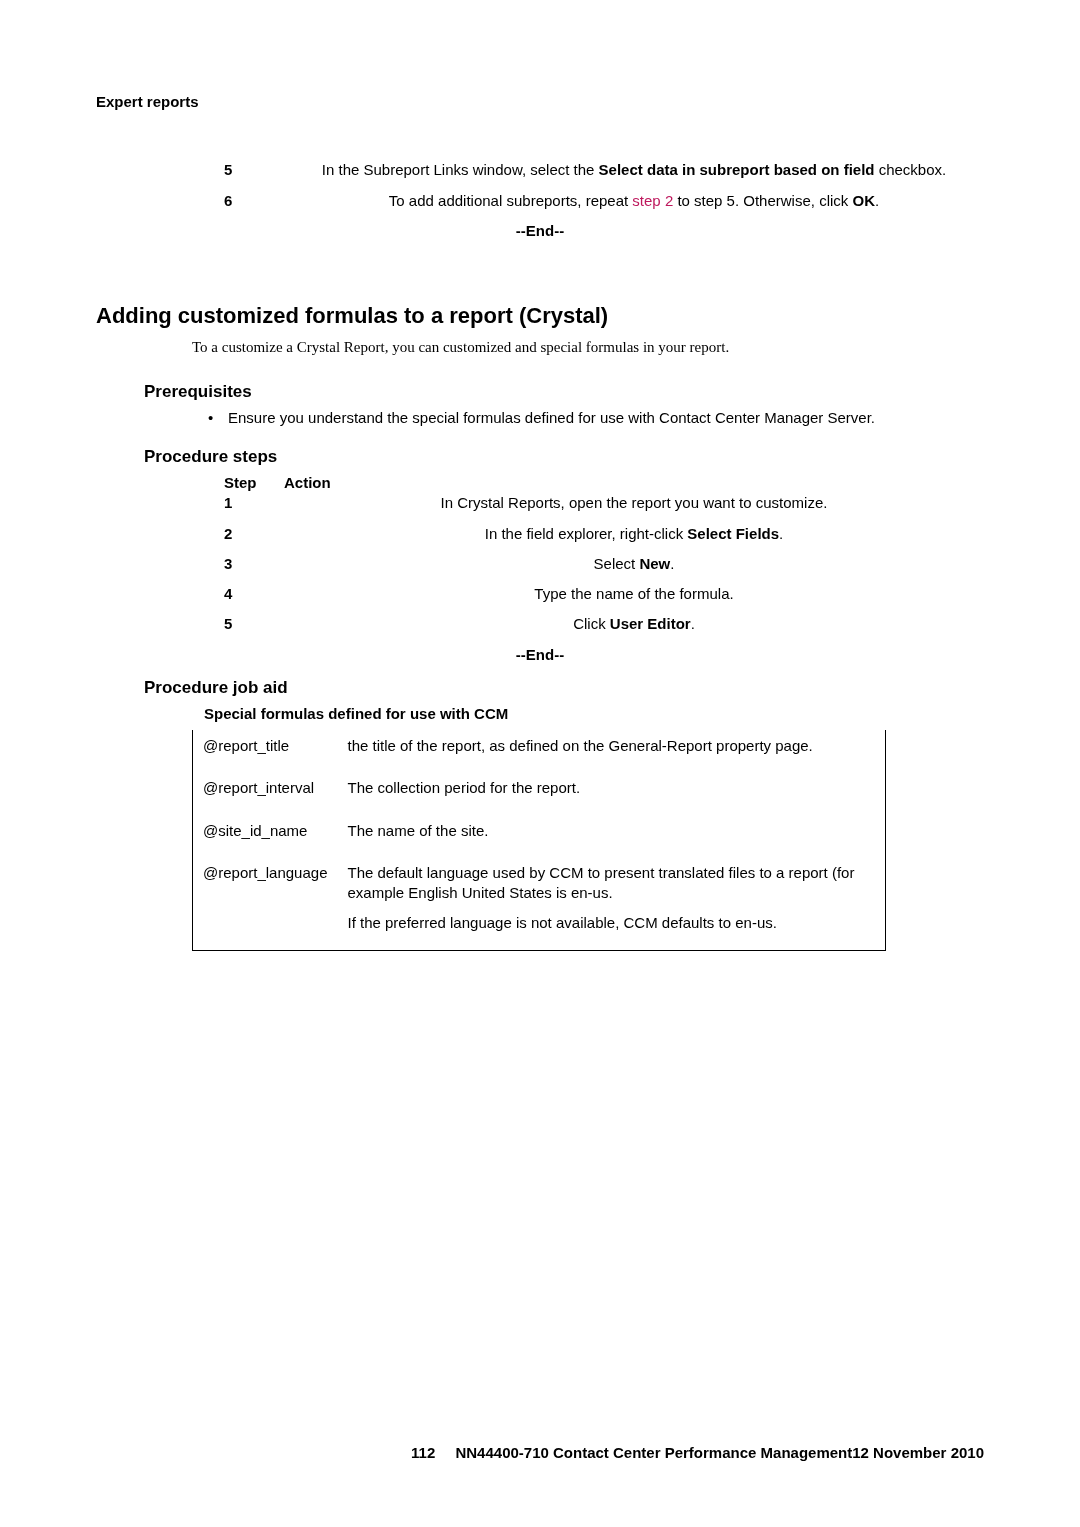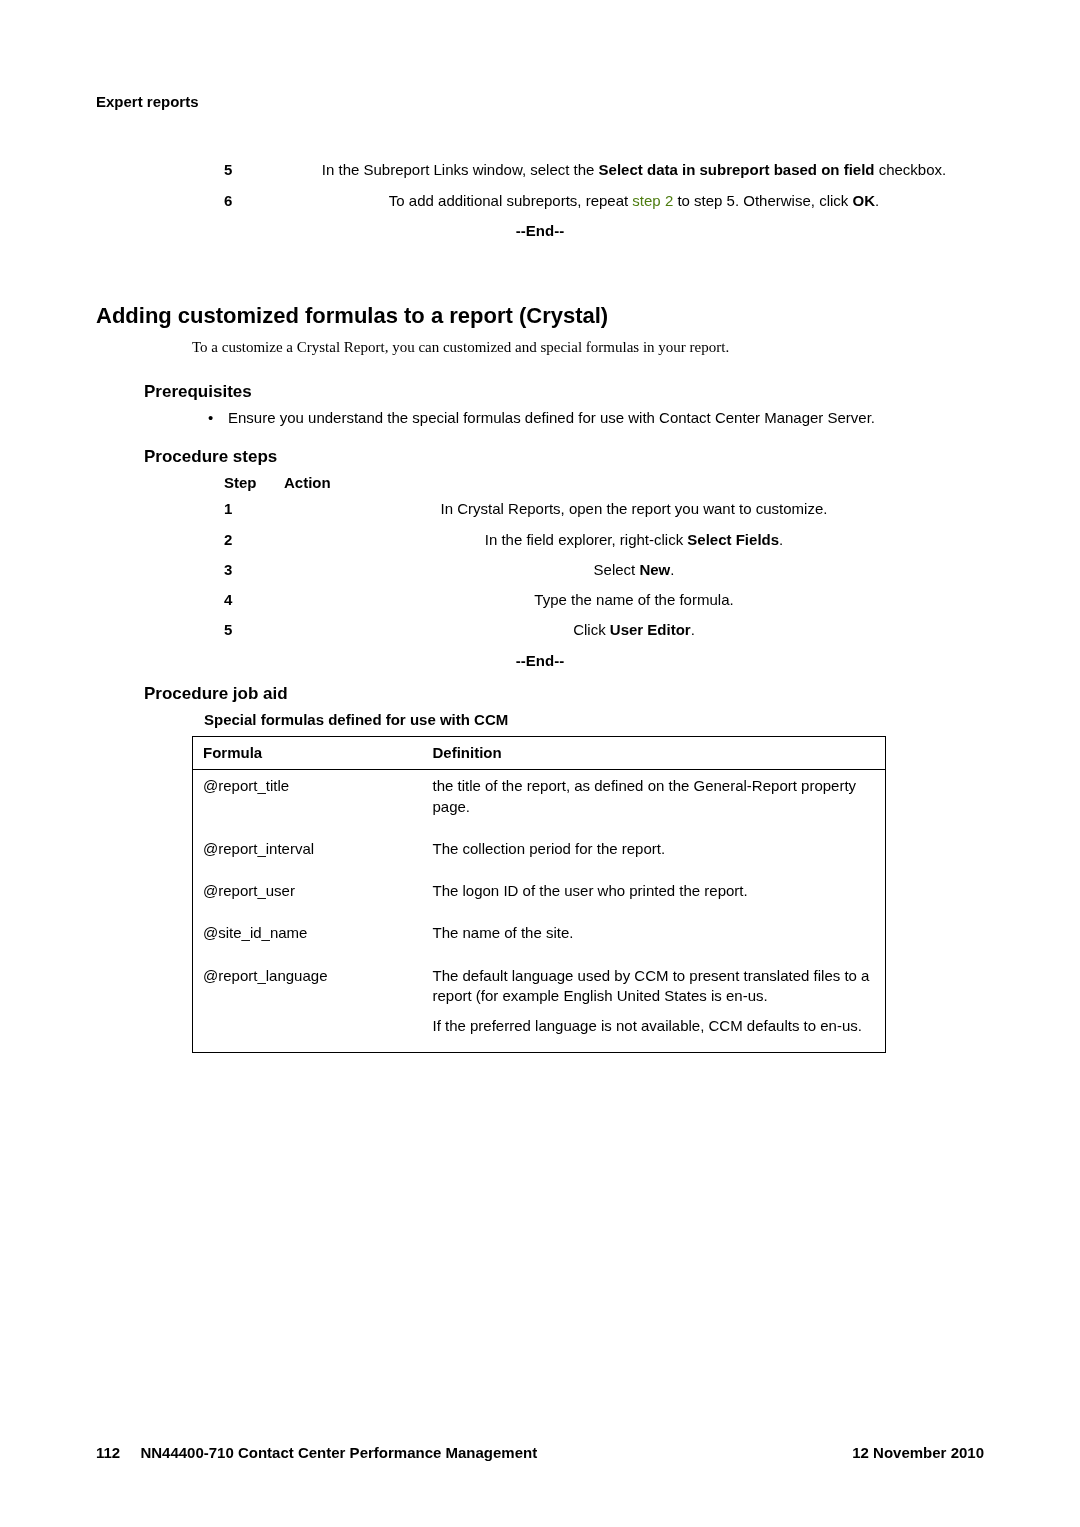--- a/index.html
+++ b/index.html
@@ -66,27 +66,27 @@
     display: flex;
     margin-bottom: 18px;
   }
   .bullet-dot {
     width: 20px;
     flex-shrink: 0;
   }
   .proc-header-row {
     display: flex;
     margin-left: 128px;
-    margin-bottom: 6px;
+    margin-bottom: 0;
     font-weight: bold;
   }
   .proc-header-step {
     width: 60px;
   }
-  .link-text { color: #4d7c0f; }
+  .link-text { color: #be185d; }
   .table-caption {
     font-weight: bold;
     margin-left: 108px;
     margin-bottom: 6px;
   }
   table.formula-table {
     margin-left: 96px;
     border-collapse: collapse;
     width: 694px;
   }
@@ -109,21 +109,21 @@
     border-right: 1px solid #000;
   }
   .col-formula { width: 230px; }
   .def-block { margin-bottom: 10px; }
   .footer {
     position: absolute;
     bottom: 64px;
     left: 96px;
     right: 96px;
     display: flex;
-    justify-content: space-between;
+    justify-content: flex-end;
     font-weight: bold;
     font-size: 15px;
   }
   .footer .page-num { margin-right: 16px; }
 </style>
 </head>
 <body>
 
 <div class="header-title">Expert reports</div>
 
@@ -175,40 +175,30 @@
     <div class="step-text">Click <b>User Editor</b>.</div>
   </div>
 </div>
 <div class="end-marker-short">--End--</div>
 
 <div class="sub-heading">Procedure job aid</div>
 <div class="table-caption">Special formulas defined for use with CCM</div>
 
 <table class="formula-table">
   <tbody>
-      <tr>
-    <th class="col-formula">Formula</th>
-    <th>Definition</th>
-  </tr>
   <tr>
     <td>@report_title</td>
     <td>
           <div class="def-block">the title of the report, as defined on the General-Report property page.</div>
         </td>
   </tr>
   <tr>
     <td>@report_interval</td>
     <td>
           <div class="def-block">The collection period for the report.</div>
-        </td>
-  </tr>
-  <tr>
-    <td>@report_user</td>
-    <td>
-          <div class="def-block">The logon ID of the user who printed the report.</div>
         </td>
   </tr>
   <tr>
     <td>@site_id_name</td>
     <td>
           <div class="def-block">The name of the site.</div>
         </td>
   </tr>
   <tr class="last-row">
     <td>@report_language</td>

